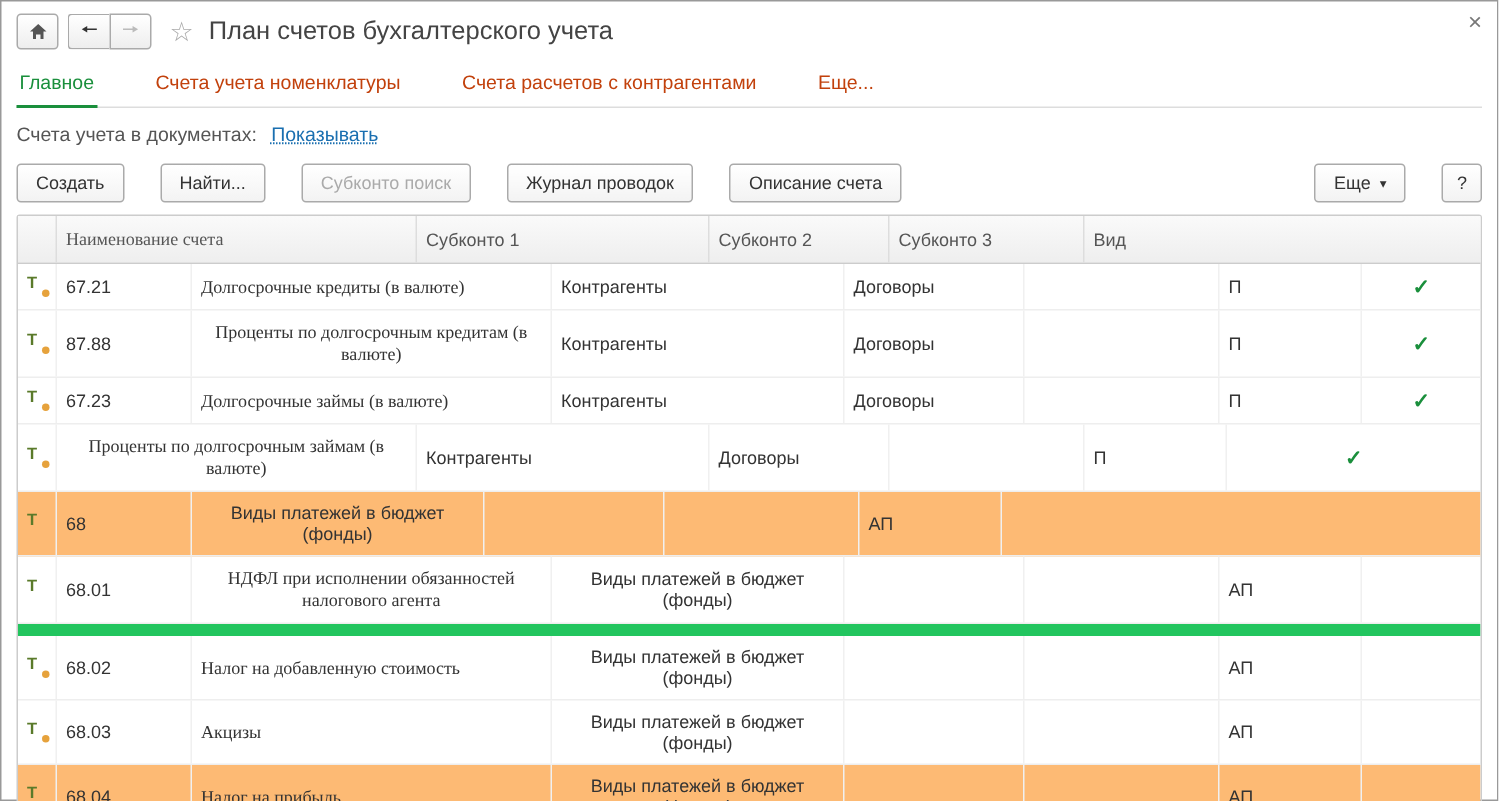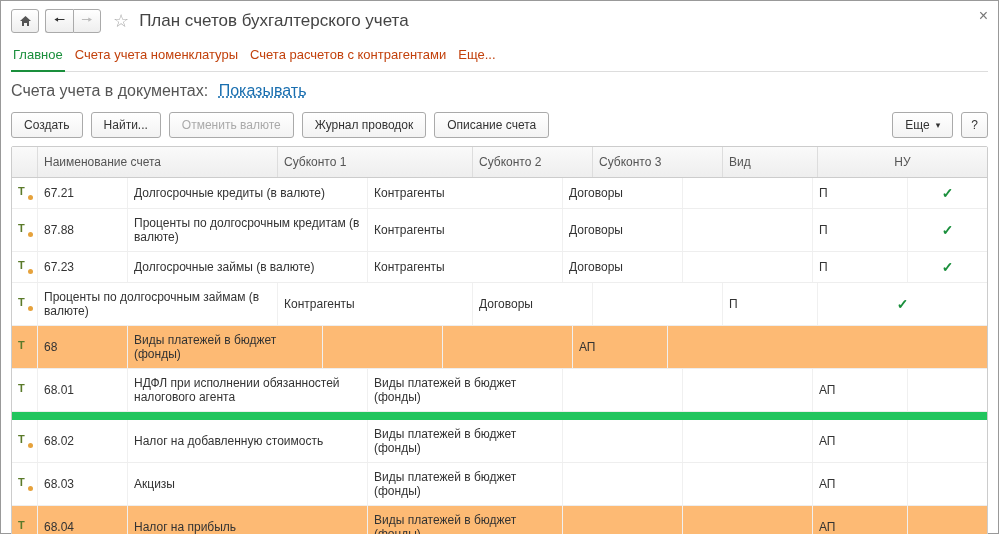--- a/index.html
+++ b/index.html
@@ -7,44 +7,44 @@
 .window { width: 999px; height: 534px; border: 1px solid #999; position: relative; padding: 8px 10px 10px 10px; }
 .topbar { display: flex; align-items: center; gap: 6px; margin-bottom: 10px; }
 .nav-btn { width: 28px; height: 24px; border: 1px solid #aaa; background: linear-gradient(#fff,#eee); border-radius: 3px; display: flex; align-items: center; justify-content: center; cursor: pointer; font-size: 13px; color: #333; }
 .nav-group { display: flex; }
 .nav-group .nav-btn:first-child { border-radius: 3px 0 0 3px; border-right: none; }
 .nav-group .nav-btn:last-child { border-radius: 0 3px 3px 0; }
 .nav-btn.disabled { color: #bbb; }
 .star { font-size: 18px; color: #aaa; margin: 0 4px 0 6px; }
 .title { font-size: 17px; color: #444; }
 .close-x { position: absolute; top: 6px; right: 10px; font-size: 16px; color: #777; cursor: pointer; }
-.tabs { display: flex; gap: 8px; border-bottom: 1px solid #ddd; padding-bottom: 0; margin-bottom: 10px; }
+.tabs { display: flex; gap: 37px; border-bottom: 1px solid #ddd; padding-bottom: 0; margin-bottom: 10px; }
 .tab { padding: 4px 2px 8px 2px; cursor: pointer; color: #c2410c; font-size: 13px; }
 .tab.active { color: #1a8f3c; border-bottom: 2px solid #1a8f3c; margin-bottom: -1px; }
-.subrow { margin-bottom: 12px; font-size: 16px; color: #555; }
+.subrow { margin-bottom: 12px; font-size: 13px; color: #555; }
 .subrow a { color: #1a6fb0; text-decoration: underline dotted; margin-left: 6px; }
-.toolbar { display: flex; gap: 8px; margin-bottom: 8px; align-items: center; }
+.toolbar { display: flex; gap: 24px; margin-bottom: 8px; align-items: center; }
 .btn { height: 26px; padding: 0 12px; border: 1px solid #aaa; background: linear-gradient(#fff,#f3f3f3); border-radius: 3px; cursor: pointer; font-size: 12px; color: #333; display: flex; align-items: center; }
 .btn.disabled { color: #aaa; }
 .toolbar-spacer { flex: 1; }
 .btn.more::after { content: "▾"; font-size: 9px; margin-left: 6px; }
 .btn.help { padding: 0 9px; }
 .grid { border: 1px solid #ccc; border-radius: 2px; }
 .grid-head { display: flex; background: linear-gradient(#fafafa,#eee); border-bottom: 1px solid #ccc; }
 .grid-head .cell { padding: 8px 6px; font-size: 12px; color: #555; border-right: 1px solid #ddd; display: flex; align-items: center; gap: 4px; }
 .grid-head .cell:last-child { border-right: none; }
 .grid-body { max-height: 362px; overflow: hidden; }
-.row { display: flex; border-bottom: 1px solid #eee; }
+.row { display: flex; border-bottom: 1px solid #eee; text-align: center; }
 .row .cell { padding: 7px 6px; font-size: 12px; color: #333; border-right: 1px solid #f0f0f0; display: flex; align-items: center; }
 .row .cell:last-child { border-right: none; }
 .row.yellow { background: #fdba74; }
 .row.redline { border-top: 8px solid #22c55e; }
 .c-icon { width: 26px; flex: 0 0 26px; justify-content: center; }
 .c-code { width: 90px; flex: 0 0 90px; }
-.c-name { width: 240px; flex: 0 0 240px; }
+.c-name { width: 240px; flex: 0 0 240px; font-family: Liberation Serif, serif; }
 .c-sk1 { width: 195px; flex: 0 0 195px; }
 .c-sk2 { width: 120px; flex: 0 0 120px; }
 .c-sk3 { width: 130px; flex: 0 0 130px; }
 .c-vid { width: 95px; flex: 0 0 95px; }
 .c-nu { flex: 1; justify-content: center; }
 .t-icon { width: 14px; height: 12px; position: relative; }
 .t-icon::before { content: "T"; font-weight: bold; font-size: 11px; color: #5a7a2a; position: absolute; top: -2px; left: 0; }
 .t-icon::after { content: ""; width: 5px; height: 5px; background: #e6a23c; border-radius: 50%; position: absolute; bottom: -1px; right: -2px; }
 .t-icon.plain::after { display: none; }
 .check { color: #1a8f3c; font-size: 14px; font-weight: bold; }
@@ -78,37 +78,36 @@
   </div>
 
   <div class="subrow">
     <span>Счета учета в документах:</span>
     <a href="#">Показывать</a>
   </div>
 
   <div class="toolbar">
     <button class="btn">Создать</button>
     <button class="btn">Найти...</button>
-    <button class="btn disabled">Отменить валюте</button>
+    <button class="btn disabled">Субконто поиск</button>
     <button class="btn">Журнал проводок</button>
     <button class="btn">Описание счета</button>
     <div class="toolbar-spacer"></div>
     <button class="btn more">Еще</button>
     <button class="btn help">?</button>
   </div>
 
   <div class="grid">
     <div class="grid-head">
       <div class="cell c-icon"></div>
       <div class="cell c-name">Наименование счета</div>
       <div class="cell c-sk1">Субконто 1</div>
       <div class="cell c-sk2">Субконто 2</div>
       <div class="cell c-sk3">Субконто 3</div>
       <div class="cell c-vid">Вид</div>
-      <div class="cell c-nu">НУ</div>
     </div>
     <div class="grid-body" id="grid-body">
         <div class="row">
           <div class="cell c-icon">
             <span class="t-icon "></span>
           </div>
           <div class="cell c-code">67.21</div>
           <div class="cell c-name">Долгосрочные кредиты (в валюте)</div>
           <div class="cell c-sk1">Контрагенты</div>
           <div class="cell c-sk2">Договоры</div>

